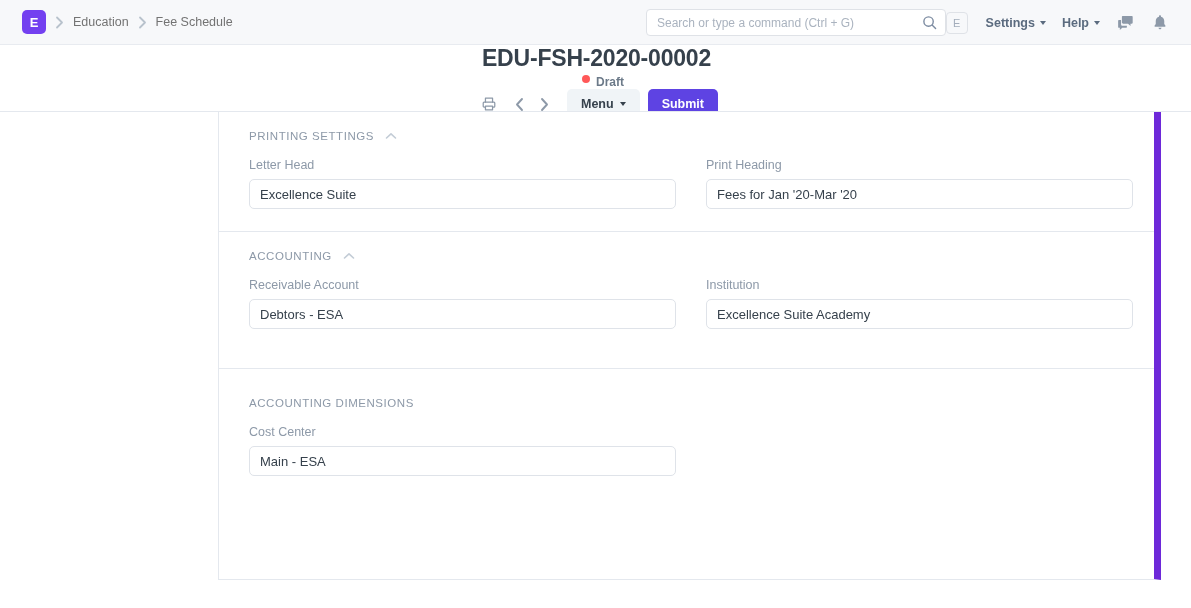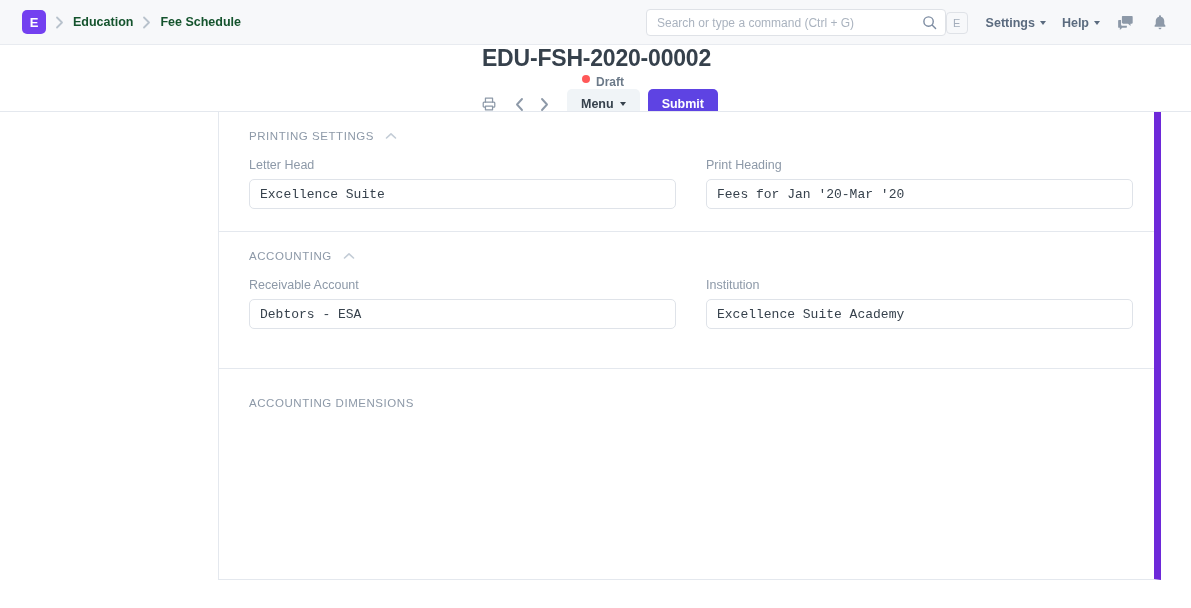--- a/index.html
+++ b/index.html
@@ -31,23 +31,23 @@
   }
   .bc-sep {
     color: #b8c2cc;
     font-size: 15px;
     margin: 0 9px;
     display: inline-flex; align-items: center;
     flex: 0 0 auto;
   }
   .bc-sep svg { display: block; }
   .bc-item {
-    color: #14532d;
+    color: #737373;
     font-size: 12.5px;
-    font-weight: bold;
+    font-weight: normal;
     white-space: nowrap;
     flex: 0 0 auto;
   }
   .navbar-spacer { flex: 1 1 auto; }
 
   .search-wrap {
     position: absolute;
     left: 646px;
     top: 9px;
     width: 300px;
@@ -237,21 +237,21 @@
     color: #8d99a8;
     margin-bottom: 7px;
     display: block;
   }
   .field-input {
     width: 100%;
     height: 30px;
     border: 1px solid #dfe3e9;
     border-radius: 5px;
     background: #fff;
-    font-family: Liberation Mono, monospace;
+    font-family: Liberation Sans, sans-serif;
     font-size: 13px;
     color: #36414c;
     padding: 0 10px;
     outline: none;
   }
   .spacer-col { width: 427px; flex: 0 0 auto; }
 </style>
 </head>
 <body>
 
@@ -396,18 +396,22 @@
       <div class="row">
         <div class="spacer-col"></div>
       </div>
     </div>
 
     <div class="section" style="padding-top:28px;">
       <div class="section-head" style="margin-bottom:16px;">
         <span class="section-label">Accounting Dimensions</span>
       </div>
       <div class="row">
+        <div class="col">
+          <label class="field-label">Cost Center</label>
+          <input class="field-input" type="text" value="Main - ESA" style="">
+        </div>
         <div class="spacer-col"></div>
       </div>
     </div>
 
   </div>
 </div>
 
 </body></html>

